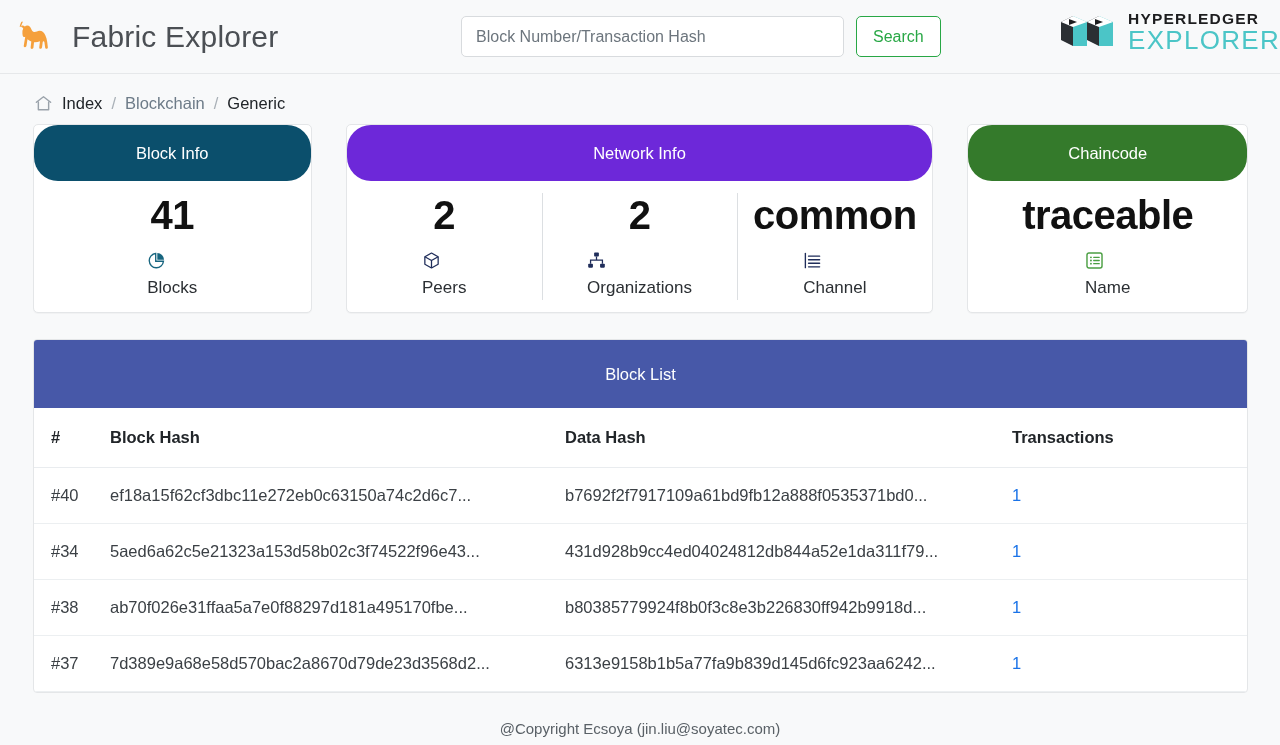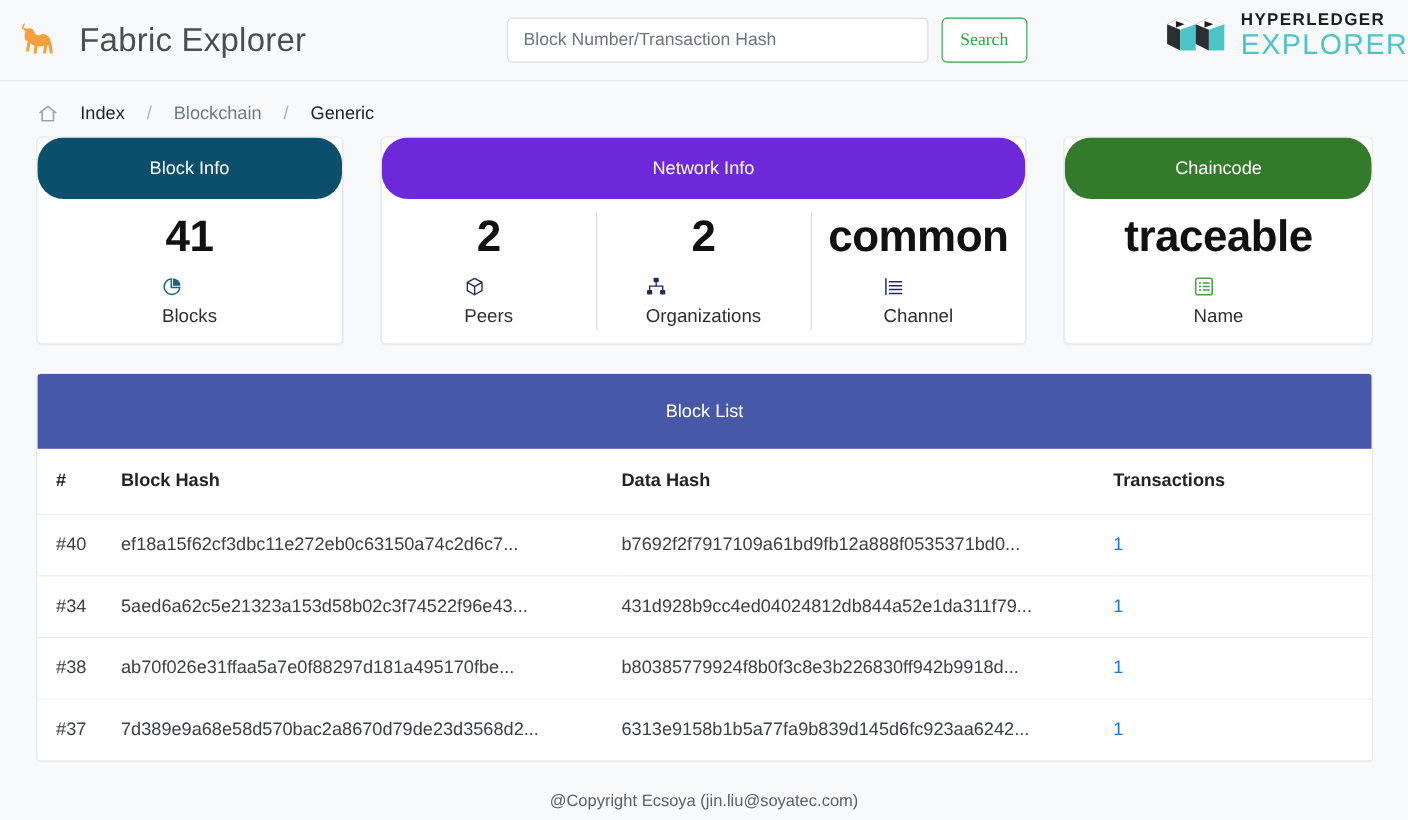--- a/index.html
+++ b/index.html
@@ -53,21 +53,21 @@
   .search-input::placeholder { color: #6c757d; }
   .search-btn {
     height: 41px;
     padding: 0 16px;
     background: #fff;
     border: 1px solid #28a745;
     color: #28a745;
     font-size: 16px;
     border-radius: 5px;
     cursor: pointer;
-    font-family: Liberation Serif, serif;
+    font-family: Liberation Sans, sans-serif;
   }
   .hl-logo {
     position: absolute;
     right: 0px;
     top: 10px;
     display: flex;
     align-items: center;
     gap: 9px;
   }
   .hl-text { line-height: 1; }
@@ -81,21 +81,21 @@
     font-size: 26px;
     letter-spacing: 1.3px;
     color: #4bc5c7;
     margin-top: 1px;
   }
 
   
   .breadcrumb {
     display: flex;
     align-items: center;
-    gap: 20px;
+    gap: 9px;
     padding: 16px 0 0 34px;
     font-size: 16.5px;
     height: 42px;
   }
   .breadcrumb .sep { color: #a9b0b7; }
   .bc-link { color: #6d7b88; text-decoration: none; cursor: pointer; }
   .bc-current { color: #212529; }
   .bc-index { color: #212529; cursor: pointer; text-decoration: none; }
 
   

